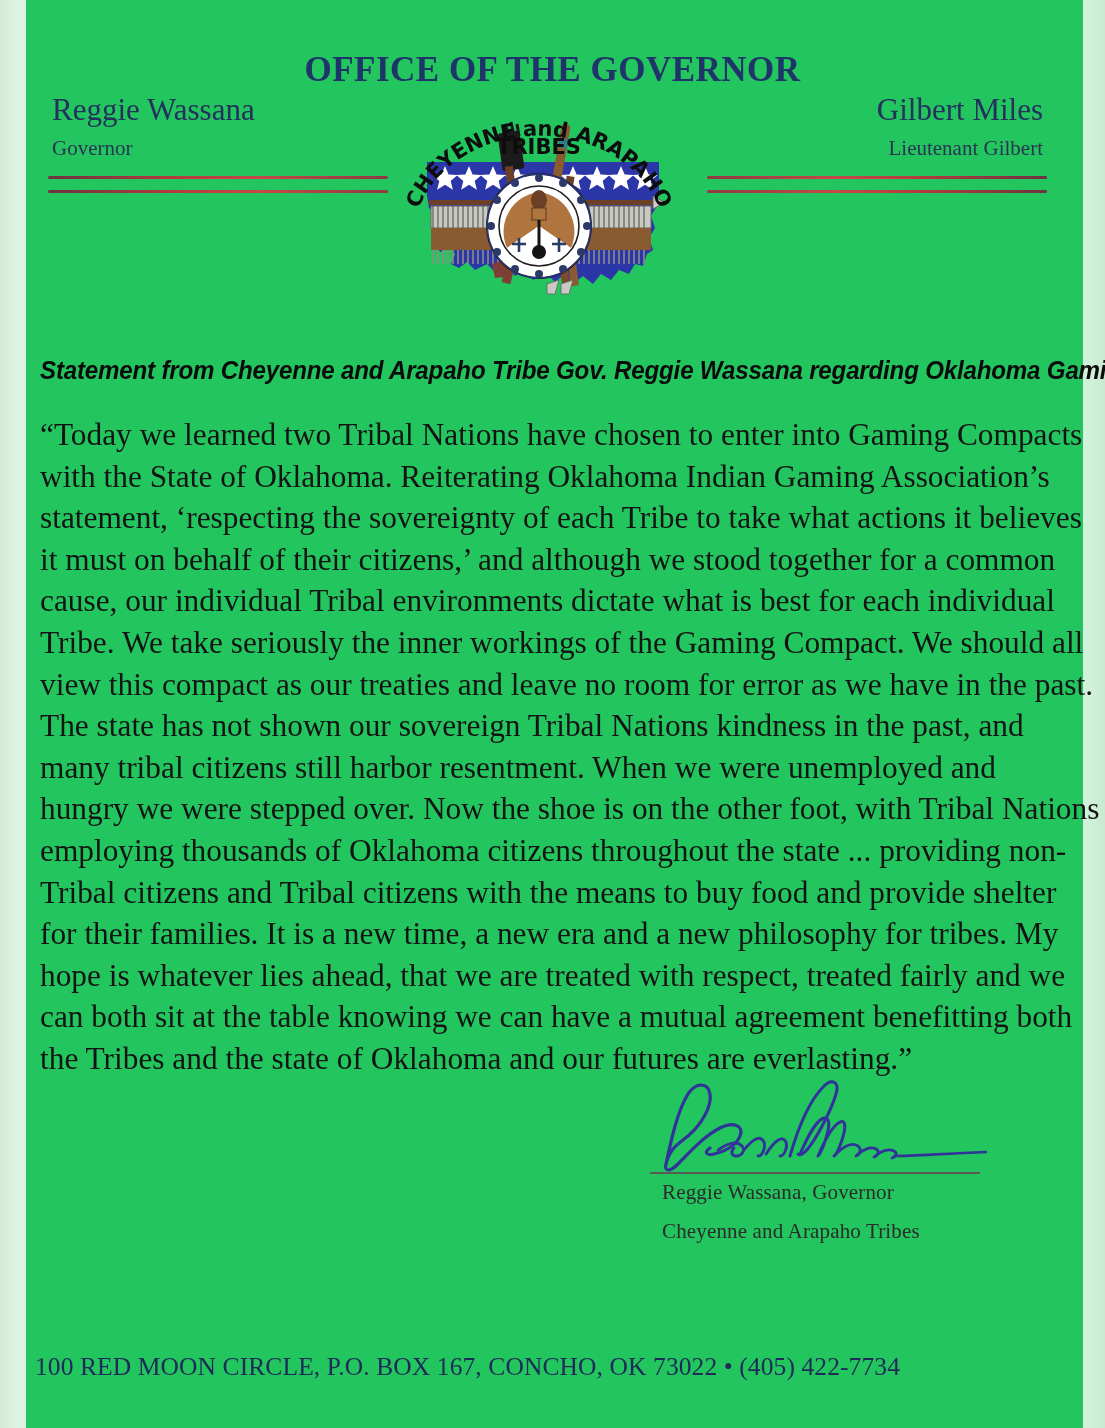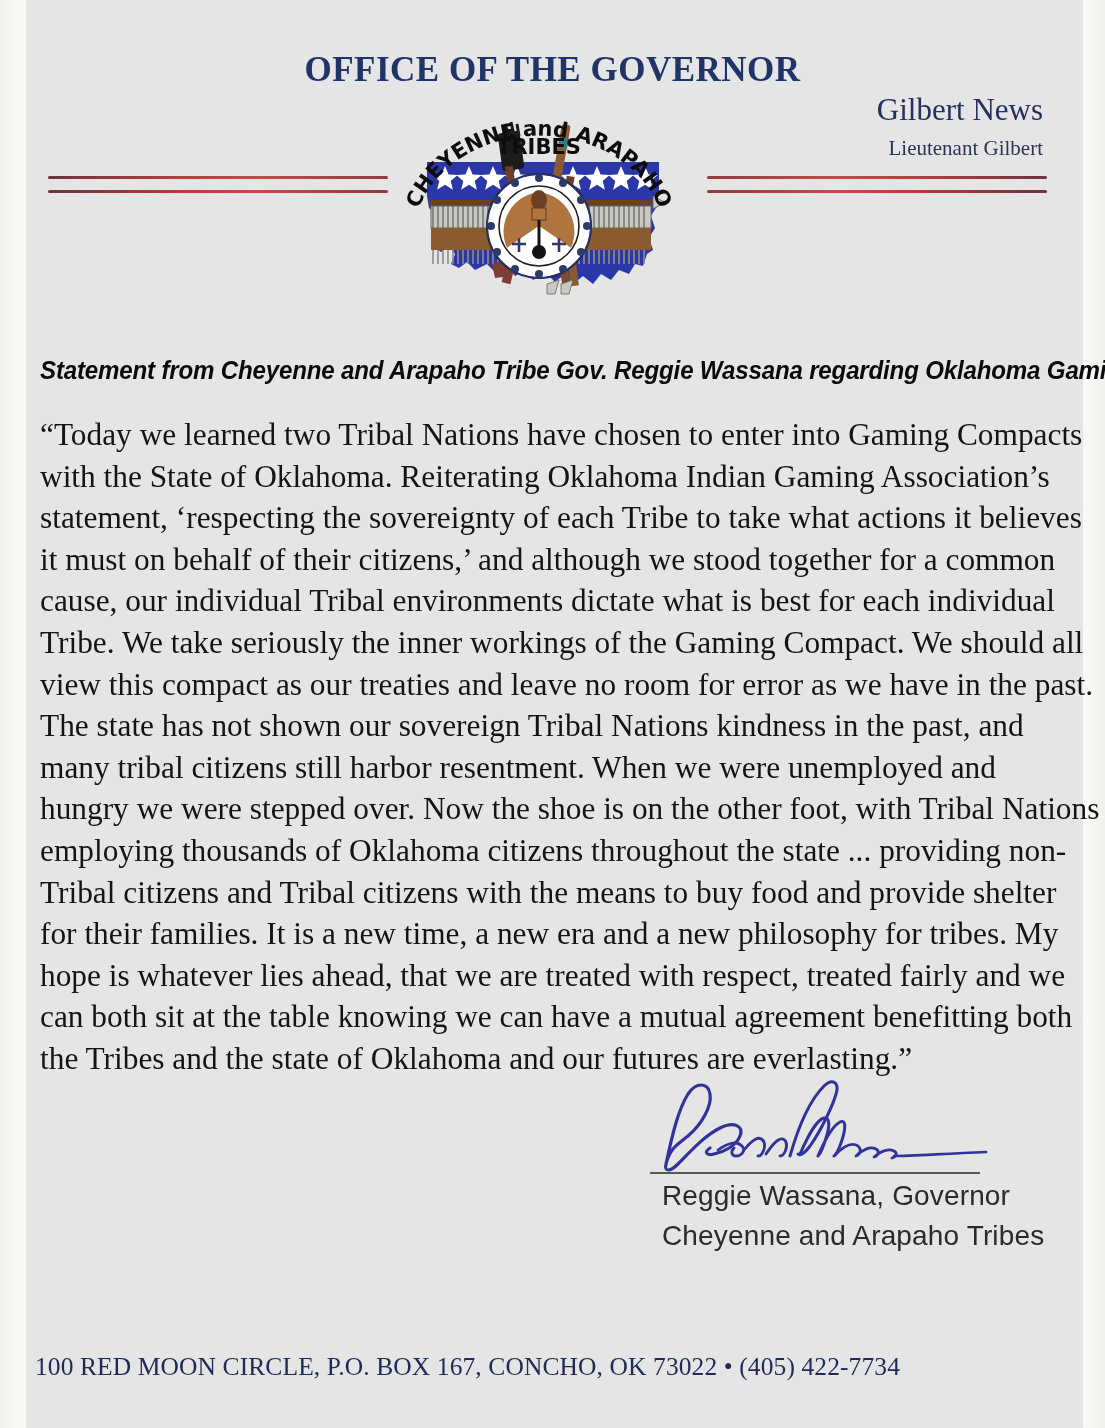--- a/index.html
+++ b/index.html
@@ -7,21 +7,21 @@
     padding: 0;
     background: #ffffff;
   }
   body {
     font-family: "Liberation Serif", serif;
   }
   .page {
     position: relative;
     width: 1105px;
     height: 1428px;
-    background: #e5e5e5;
+    background: #22c55e;
     overflow: hidden;
   }
   
   .scan-edge-left {
     position: absolute;
     left: 0; top: 0;
     width: 26px; height: 1428px;
     background: linear-gradient(to right, #f2f1ec 0%, #fbfbf7 55%, #fdfdfa 100%);
     opacity: .85;
   }
@@ -135,28 +135,28 @@
     width: 345px;
   }
   .signature-mark svg { position: absolute; left: -2px; top: -6px; }
   .signature-line {
     width: 330px;
     height: 1.5px;
     background: #5a5a52;
     margin-top: -2px;
   }
   .sig-name, .sig-org {
-    font-family: Liberation Sans, sans-serif;
-    font-size: 28px;
+    font-family: Liberation Serif, serif;
+    font-size: 21px;
     color: #2b2b2b;
     letter-spacing: .15px;
     white-space: nowrap;
   }
   .sig-name { margin-top: 6px; margin-left: 12px; }
-  .sig-org  { margin-top: 8px; margin-left: 12px; }
+  .sig-org  { margin-top: 14px; margin-left: 12px; }
 
   
   .footer {
     position: absolute;
     left: 0; top: 1352px;
     width: 935px;
     text-align: center;
     font-family: "Liberation Serif", serif;
     font-size: 25.5px;
     letter-spacing: .1px;
@@ -169,23 +169,27 @@
 
 <div class="page">
 
   <div class="scan-edge-left"></div>
   <div class="scan-edge-right"></div>
 
   <div class="letterhead">
 
     <div class="office-title">OFFICE OF THE GOVERNOR</div>
 
+    <div class="name-block left">
+      <div class="official-name">Reggie Wassana</div>
+      <div class="official-role">Governor</div>
+    </div>
 
     <div class="name-block right">
-      <div class="official-name">Gilbert News</div>
+      <div class="official-name">Gilbert Miles</div>
       <div class="official-role">Lieutenant Gilbert</div>
     </div>
 
     <div class="rule-pair left">
       <div class="rule-line"></div>
       <div class="rule-gap"></div>
       <div class="rule-line"></div>
     </div>
 
     <div class="rule-pair right">

